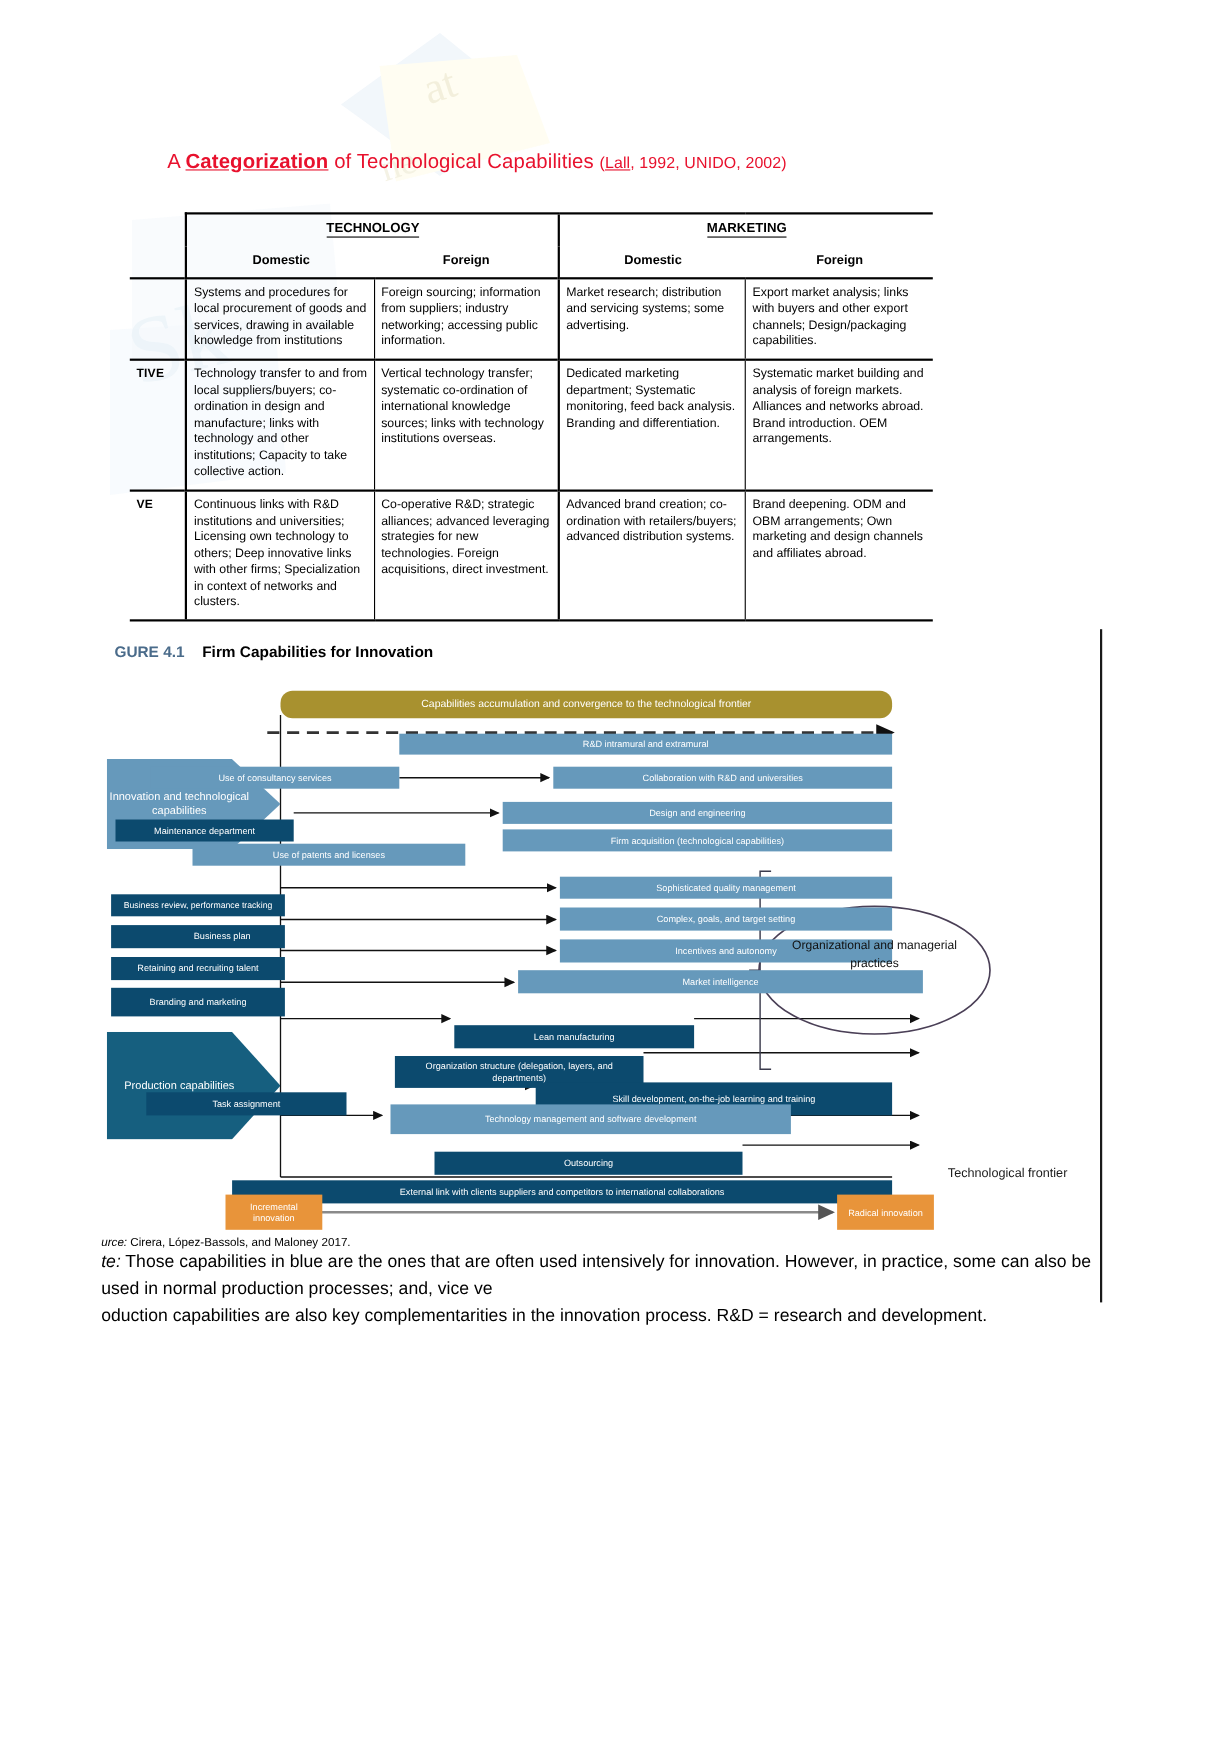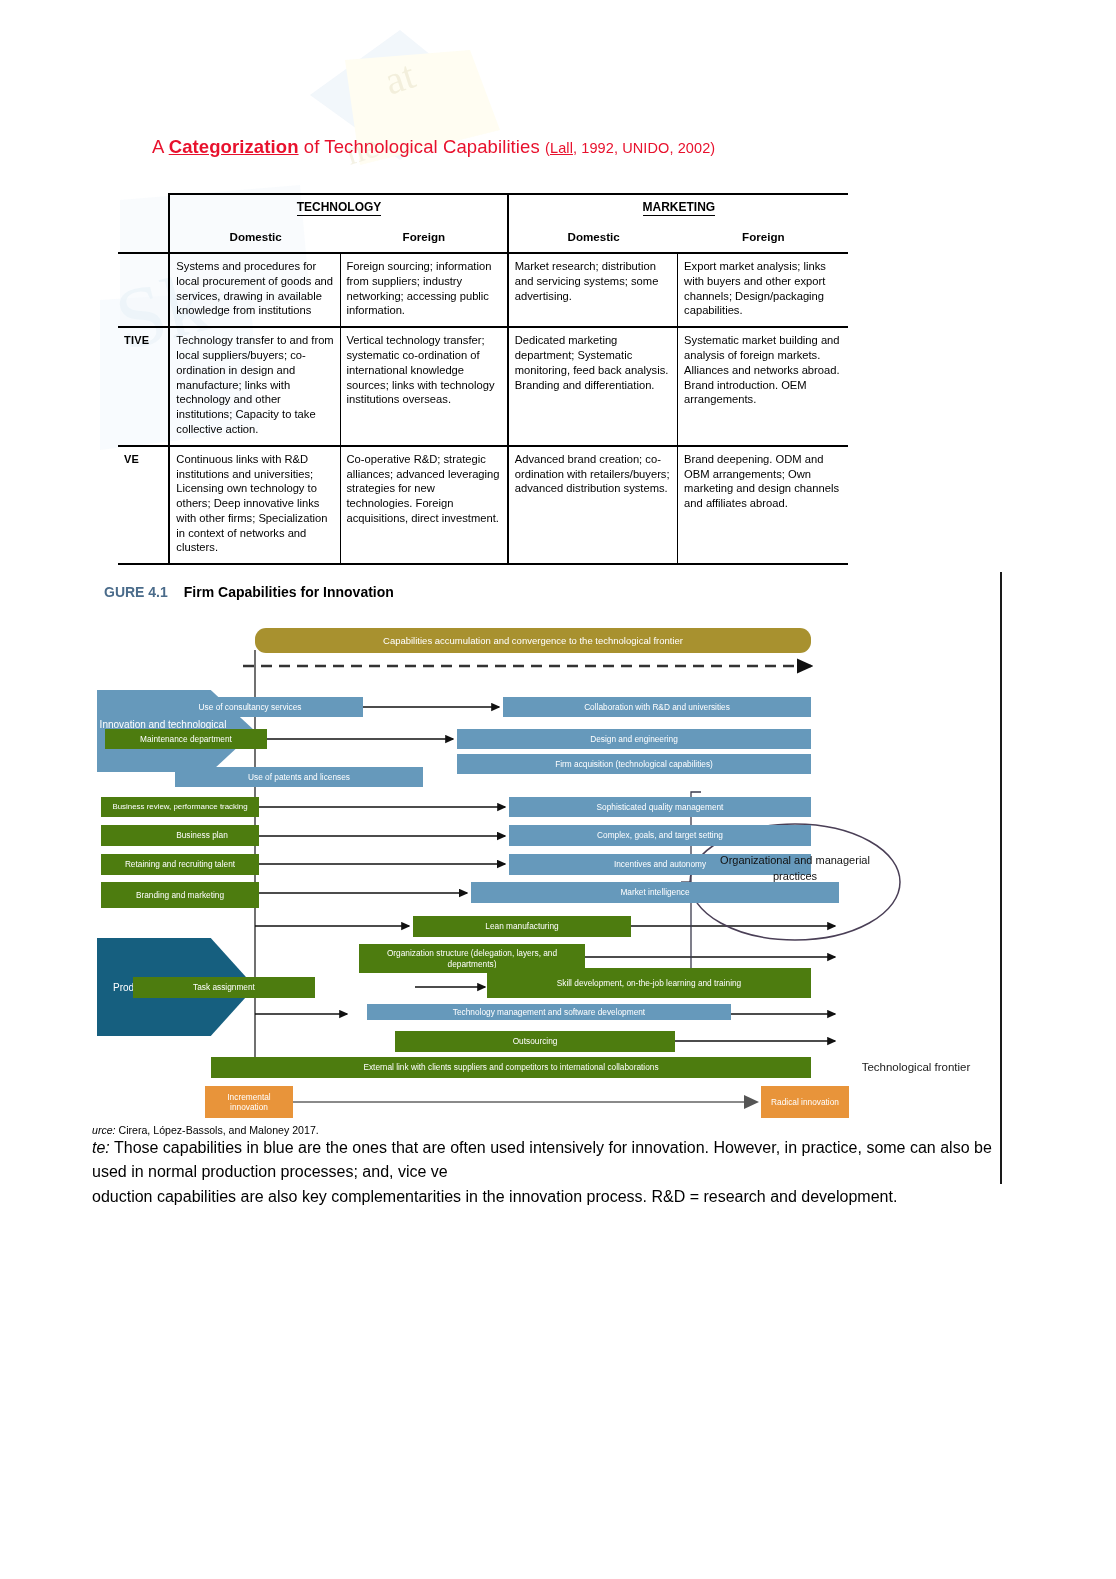--- a/index.html
+++ b/index.html
@@ -40,21 +40,21 @@
   #fig-cap .num{color:#4a6b8a;margin-right:16px;}
 
   
   #diagram{position:absolute;left:95px;top:620px;width:930px;height:520px;}
   #diagram svg{position:absolute;left:0;top:0;}
 
   .bx{position:absolute;display:flex;align-items:center;justify-content:center;
       text-align:center;color:#ffffff;font-size:8.3px;line-height:1.25;
       padding:0 4px;box-sizing:border-box;}
   .light{background:#6699bb;}
-  .dark{background:#4d7c0f;}
+  .dark{background:#0c4a6e;margin-top:16px;}
   .gold{background:#a8912f;font-size:9.5px;border-radius:11px;}
   .orange{background:#e8943a;font-size:8.3px;}
 
   .chev{position:absolute;color:#fff;font-size:10px;line-height:1.3;
         display:flex;align-items:center;justify-content:center;text-align:center;}
 
   .lbl{position:absolute;font-size:11.5px;color:#1a1a1a;text-align:center;
        line-height:1.35;}
   .ell-txt{position:absolute;font-size:11px;text-align:center;line-height:1.45;color:#111;}
 
@@ -194,20 +194,21 @@
 
     <div class="chev" style="left:2px;top:70px;width:158px;height:82px;background:#6699bb;
                 clip-path:polygon(0 0, 72% 0, 100% 50%, 72% 100%, 0 100%);">
       <span style="padding-right:26px;">Innovation and technological capabilities</span>
     </div>
     <div class="chev" style="left:2px;top:318px;width:158px;height:98px;background:#165f7f;
                 clip-path:polygon(0 0, 72% 0, 100% 50%, 72% 100%, 0 100%);">
       <span style="padding-right:26px;">Production capabilities</span>
     </div>
 
+    <div class="bx light" style="left:268px;top:47px;width:448px;height:19px;">R&amp;D intramural and extramural</div>
 
     <div class="bx light" style="left:42px;top:77px;width:226px;height:20px;">Use of  consultancy services</div>
     <div class="bx light" style="left:408px;top:77px;width:308px;height:20px;">Collaboration with R&amp;D and universities</div>
 
     <div class="bx dark" style="left:10px;top:109px;width:162px;height:20px;">Maintenance department</div>
     <div class="bx light" style="left:362px;top:109px;width:354px;height:20px;">Design and engineering</div>
 
     <div class="bx light" style="left:362px;top:134px;width:354px;height:20px;">Firm acquisition (technological capabilities)</div>
 
     <div class="bx light" style="left:80px;top:147px;width:248px;height:20px;">Use of patents and licenses</div>
@@ -225,21 +226,21 @@
     <div class="bx light" style="left:376px;top:262px;width:368px;height:21px;">Market intelligence</div>
 
     <div class="bx dark" style="left:318px;top:296px;width:218px;height:21px;">Lean manufacturing</div>
 
     <div class="bx dark" style="left:264px;top:324px;width:226px;height:29px;">Organization structure (delegation, layers, and departments)</div>
 
     <div class="bx dark" style="left:392px;top:348px;width:324px;height:30px;">Skill development, on-the-job learning and training</div>
 
     <div class="bx dark" style="left:38px;top:357px;width:182px;height:21px;">Task assignment</div>
 
-    <div class="bx light" style="left:272px;top:384px;width:364px;height:16px;">Technology management and software development</div>
+    <div class="bx light" style="left:260px;top:384px;width:364px;height:27px;">Technology management and software development</div>
 
     <div class="bx dark" style="left:300px;top:411px;width:280px;height:21px;">Outsourcing</div>
 
     <div class="bx dark" style="left:116px;top:437px;width:600px;height:21px;">External link with clients suppliers and competitors to international collaborations</div>
 
     <div class="ell-txt" style="left:622px;top:233px;width:156px;">
       <div>Organizational and managerial practices</div>
     </div>
 
     <div class="lbl" style="left:756px;top:440px;width:130px;">Technological frontier</div>

